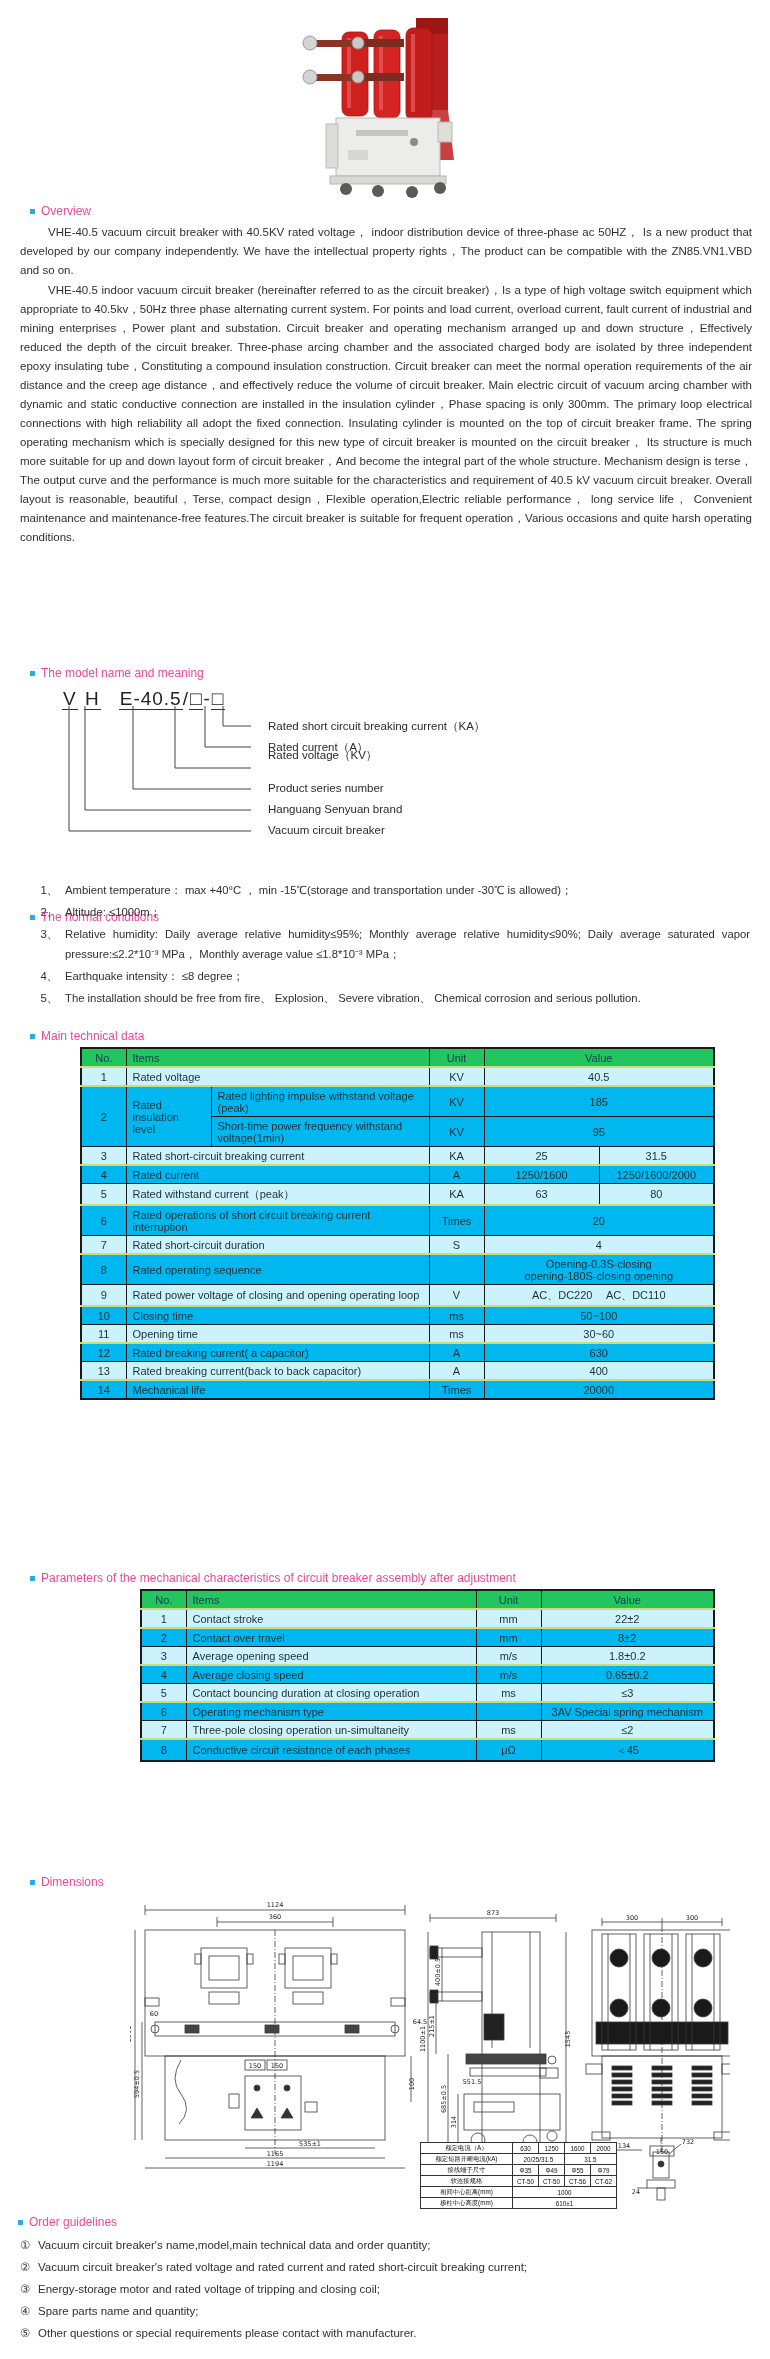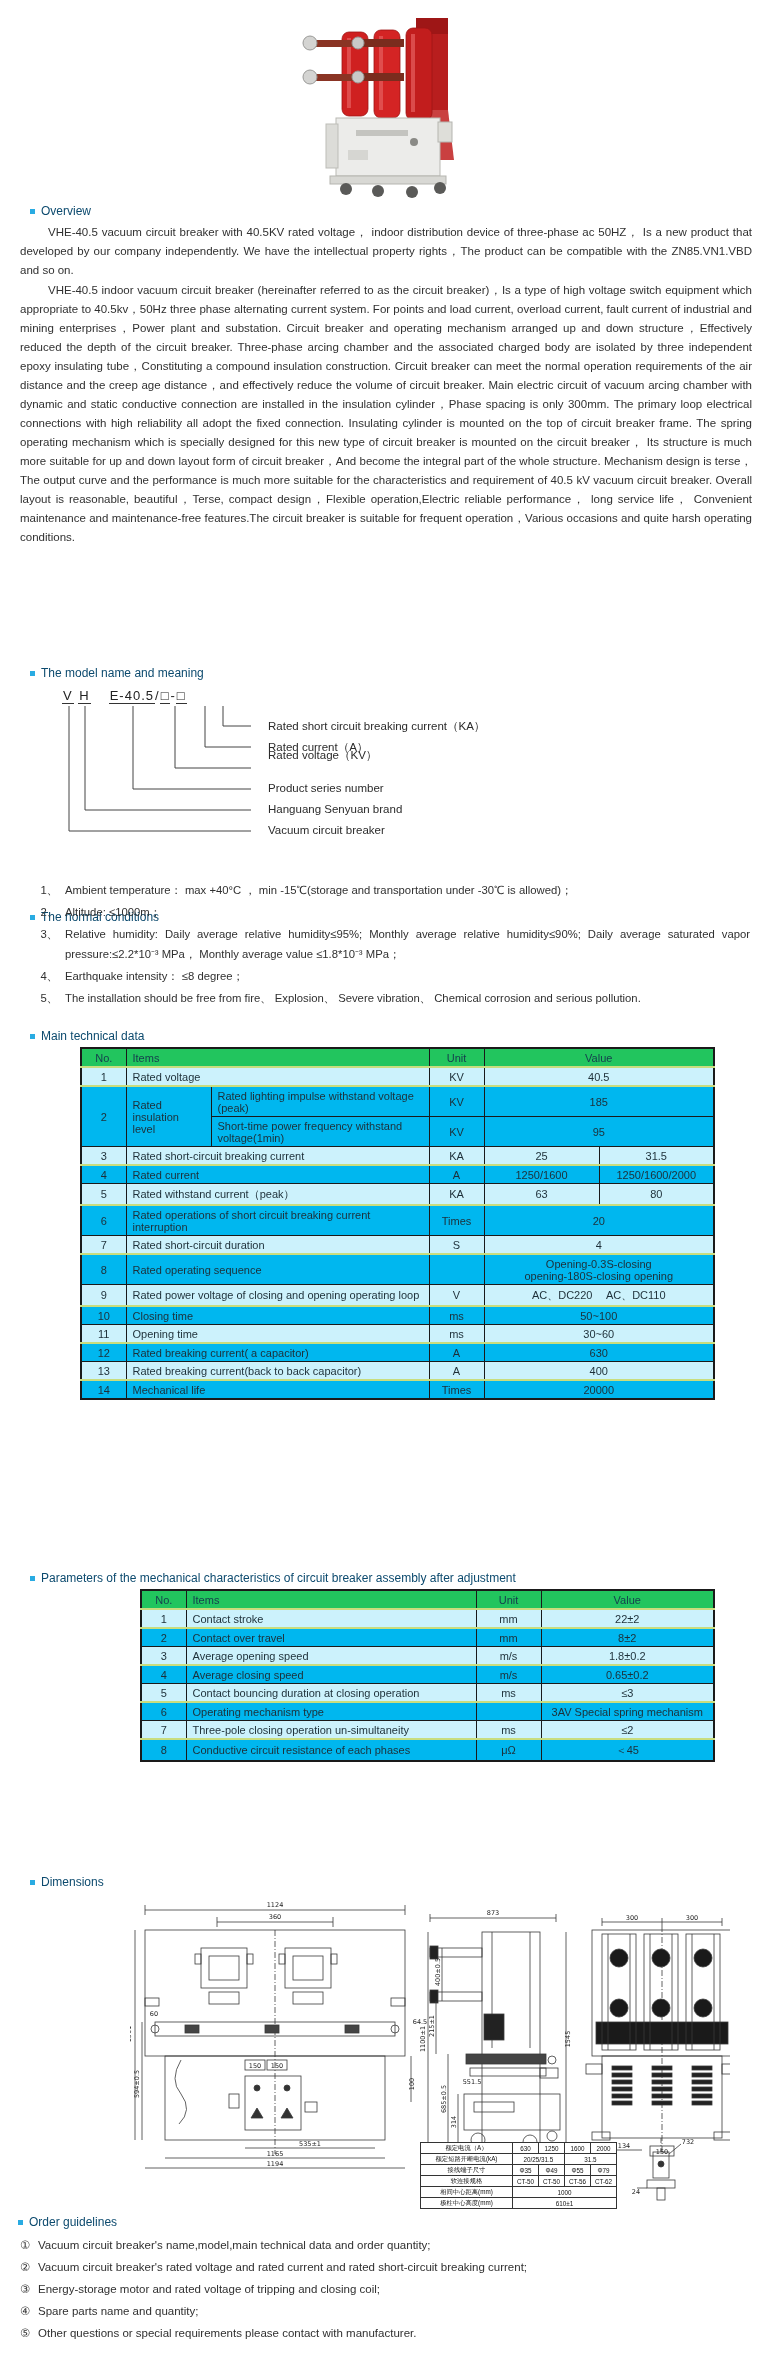--- a/index.html
+++ b/index.html
@@ -1,23 +1,23 @@
 <!DOCTYPE html>
 <html><head>
 <meta charset="utf-8">
 <style>
   html,body{margin:0;padding:0;}
   body{width:770px;height:2359px;position:relative;background:#ffffff;
        font-family:"Liberation Sans",sans-serif;color:#303030;}
   .abs{position:absolute;}
-  .sec-head{display:flex;align-items:center;gap:6px;color:#0c4a6e;font-size:12px;}
+  .sec-head{display:flex;align-items:center;gap:6px;color:#ec4899;font-size:12px;}
   .bullet{width:5px;height:5px;background:#29abe2;display:inline-block;flex:0 0 auto;}
   .para{font-size:11.5px;line-height:19px;text-align:justify;text-indent:28px;margin:0 0 1px 0;}
   
-  .code{font-size:13px;letter-spacing:1px;color:#222;}
+  .code{font-size:19px;letter-spacing:1px;color:#222;}
   .code .u{border-bottom:1.4px solid #333;padding:0 1px;}
   .code .gap{display:inline-block;width:18px;}
   .mlabel{position:absolute;font-size:11.5px;color:#2b2b2b;white-space:nowrap;}
   
   .cond-item{display:flex;font-size:11.3px;line-height:20px;margin-bottom:2px;}
   .cond-item .num{flex:0 0 30px;text-align:right;padding-right:7px;}
   .cond-item .txt{flex:1;text-align:justify;}
   .ord-item{display:flex;font-size:11.5px;line-height:22px;}
   .ord-item .num{flex:0 0 18px;}
   .ord-item .txt{flex:1;}

